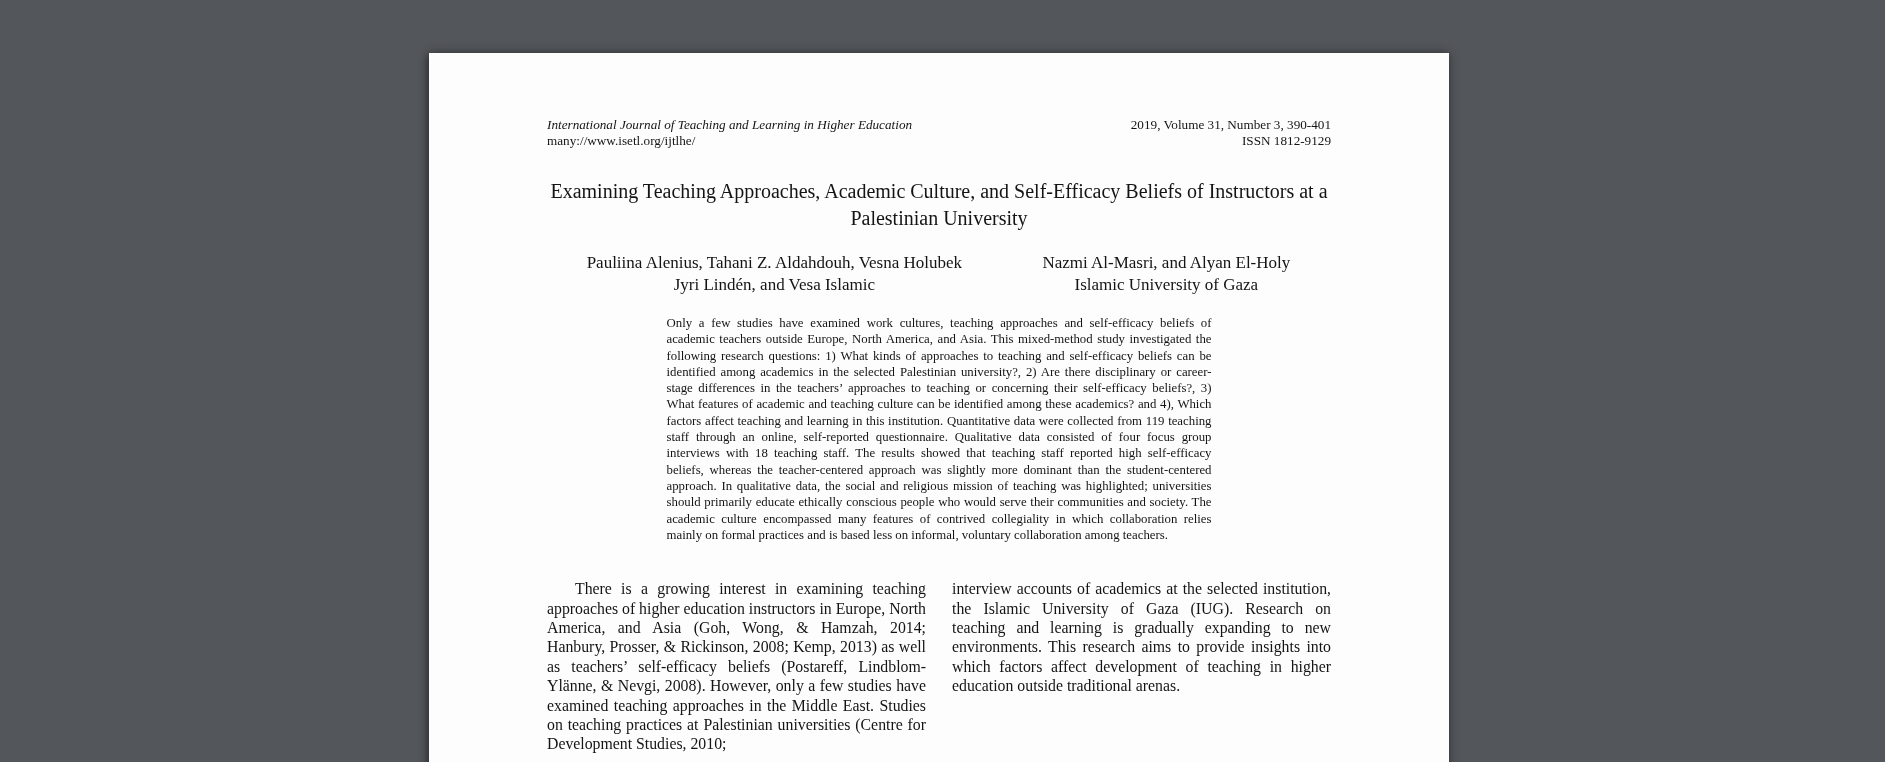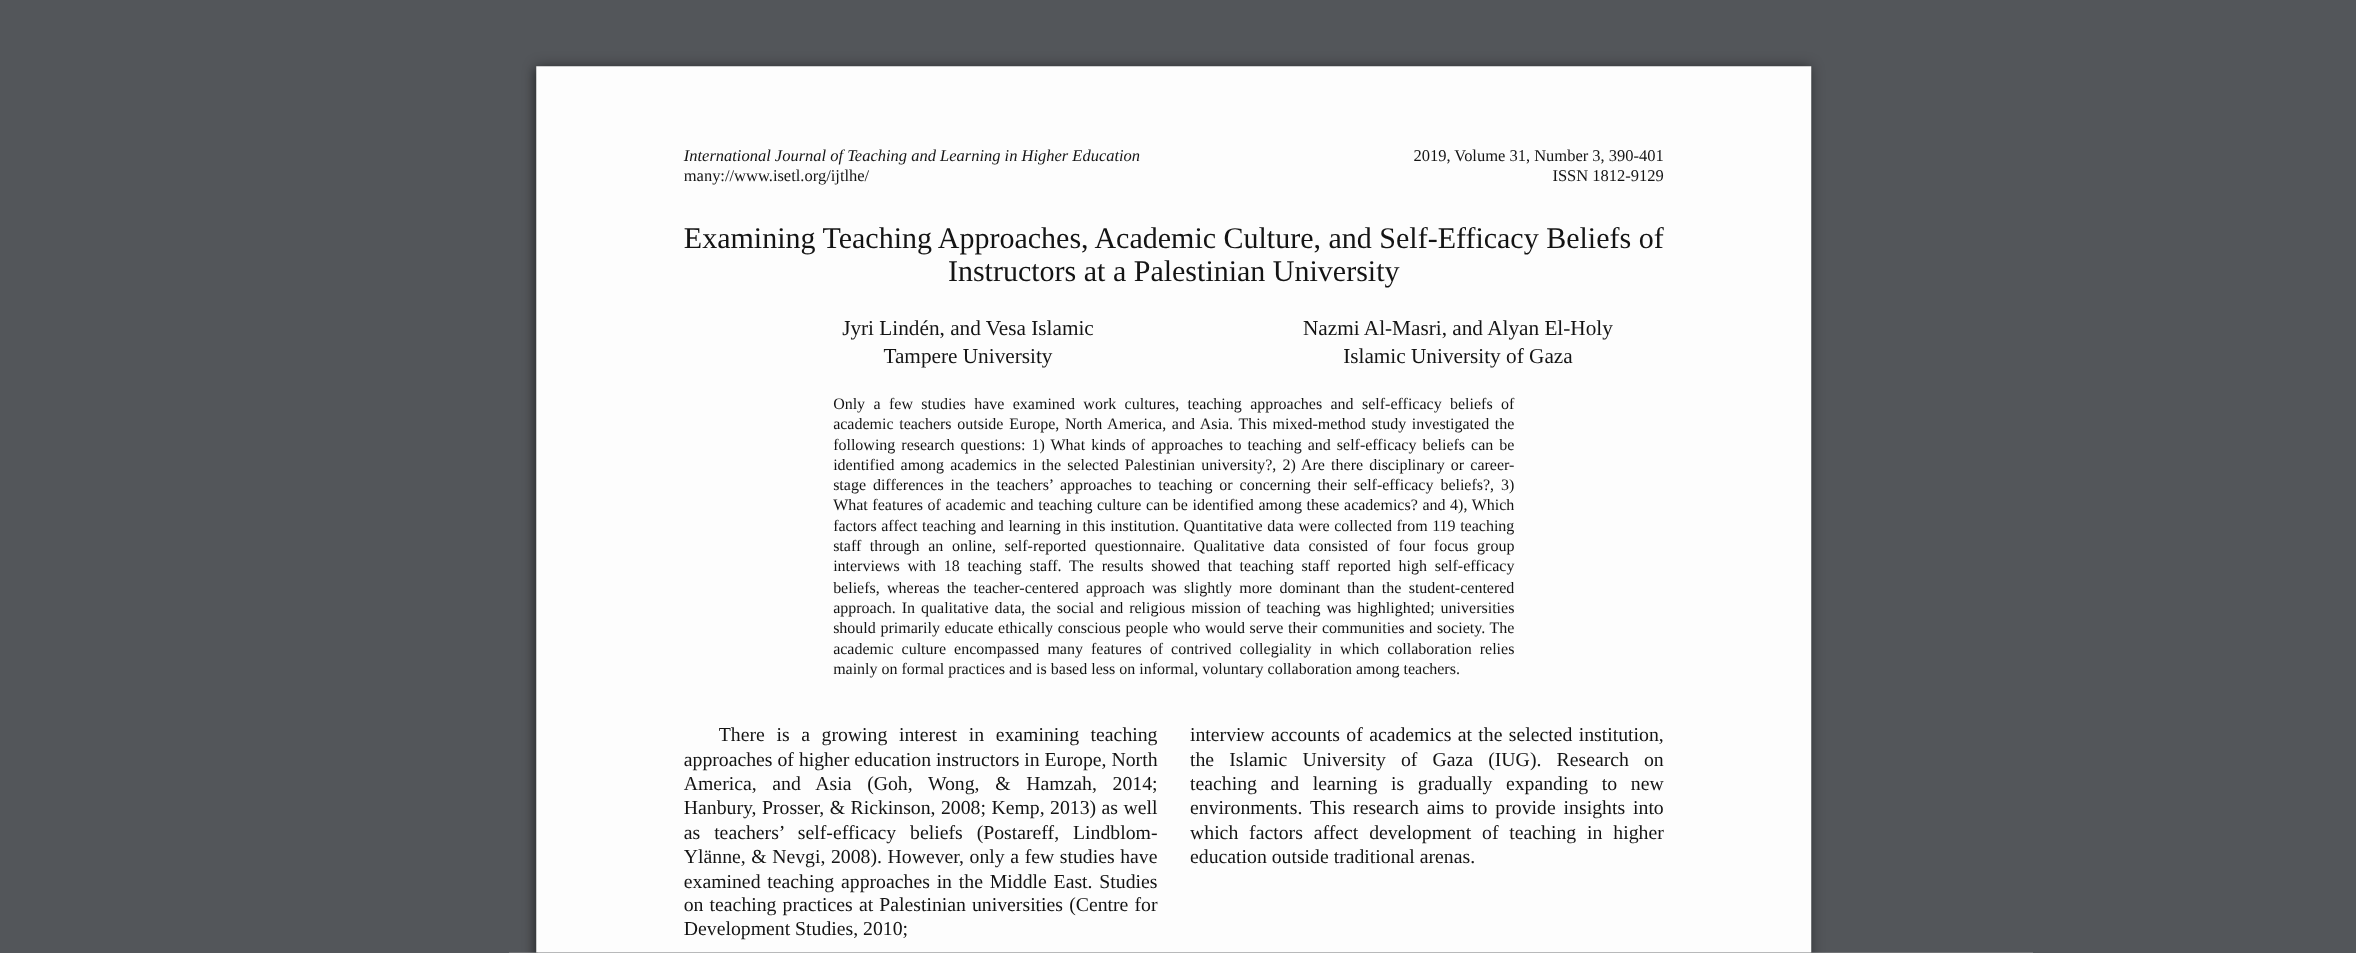--- a/index.html
+++ b/index.html
@@ -31,21 +31,21 @@
   }
   .pdf-header {
     display: flex;
     justify-content: space-between;
     font-size: 13.2px;
     line-height: 16px;
   }
   .journal-name { font-style: italic; text-align: right; }
   .header-right { text-align: right; }
   .title {
-    font-size: 24px;
+    font-size: 20px;
     font-weight: normal;
     text-align: center;
     line-height: 27px;
     margin: 29px 0 0 0;
   }
   .authors {
     display: flex;
     margin-top: 20px;
   }
   .author-block {
@@ -97,22 +97,22 @@
       <div class="header-right">
         <div>2019, Volume 31, Number 3, 390-401</div>
         <div>ISSN 1812-9129</div>
       </div>
     </div>
 
     <h1 class="title">Examining Teaching Approaches, Academic Culture, and Self-Efficacy Beliefs of Instructors at a Palestinian University</h1>
 
     <div class="authors">
       <div class="author-block left">
+        <div>Pauliina Alenius, Tahani Z. Aldahdouh, Vesna Holubek</div>
         <div>Jyri Lindén, and Vesa Islamic</div>
-        <div class="affiliation">Tampere University</div>
       </div>
       <div class="author-block right">
         <div>Nazmi Al-Masri, and Alyan El-Holy</div>
         <div class="affiliation">Islamic University of Gaza</div>
       </div>
     </div>
 
     <div class="abstract">Only a few studies have examined work cultures, teaching approaches and self-efficacy beliefs of academic teachers outside Europe, North America, and Asia. This mixed-method study investigated the following research questions: 1) What kinds of approaches to teaching and self-efficacy beliefs can be identified among academics in the selected Palestinian university?, 2) Are there disciplinary or career-stage differences in the teachers’ approaches to teaching or concerning their self-efficacy beliefs?, 3) What features of academic and teaching culture can be identified among these academics? and 4), Which factors affect teaching and learning in this institution. Quantitative data were collected from 119 teaching staff through an online, self-reported questionnaire. Qualitative data consisted of four focus group interviews with 18 teaching staff. The results showed that teaching staff reported high self-efficacy beliefs, whereas the teacher-centered approach was slightly more dominant than the student-centered approach. In qualitative data, the social and religious mission of teaching was highlighted; universities should primarily educate ethically conscious people who would serve their communities and society. The academic culture encompassed many features of contrived collegiality in which collaboration relies mainly on formal practices and is based less on informal, voluntary collaboration among teachers.</div>
 
     <div class="columns">

